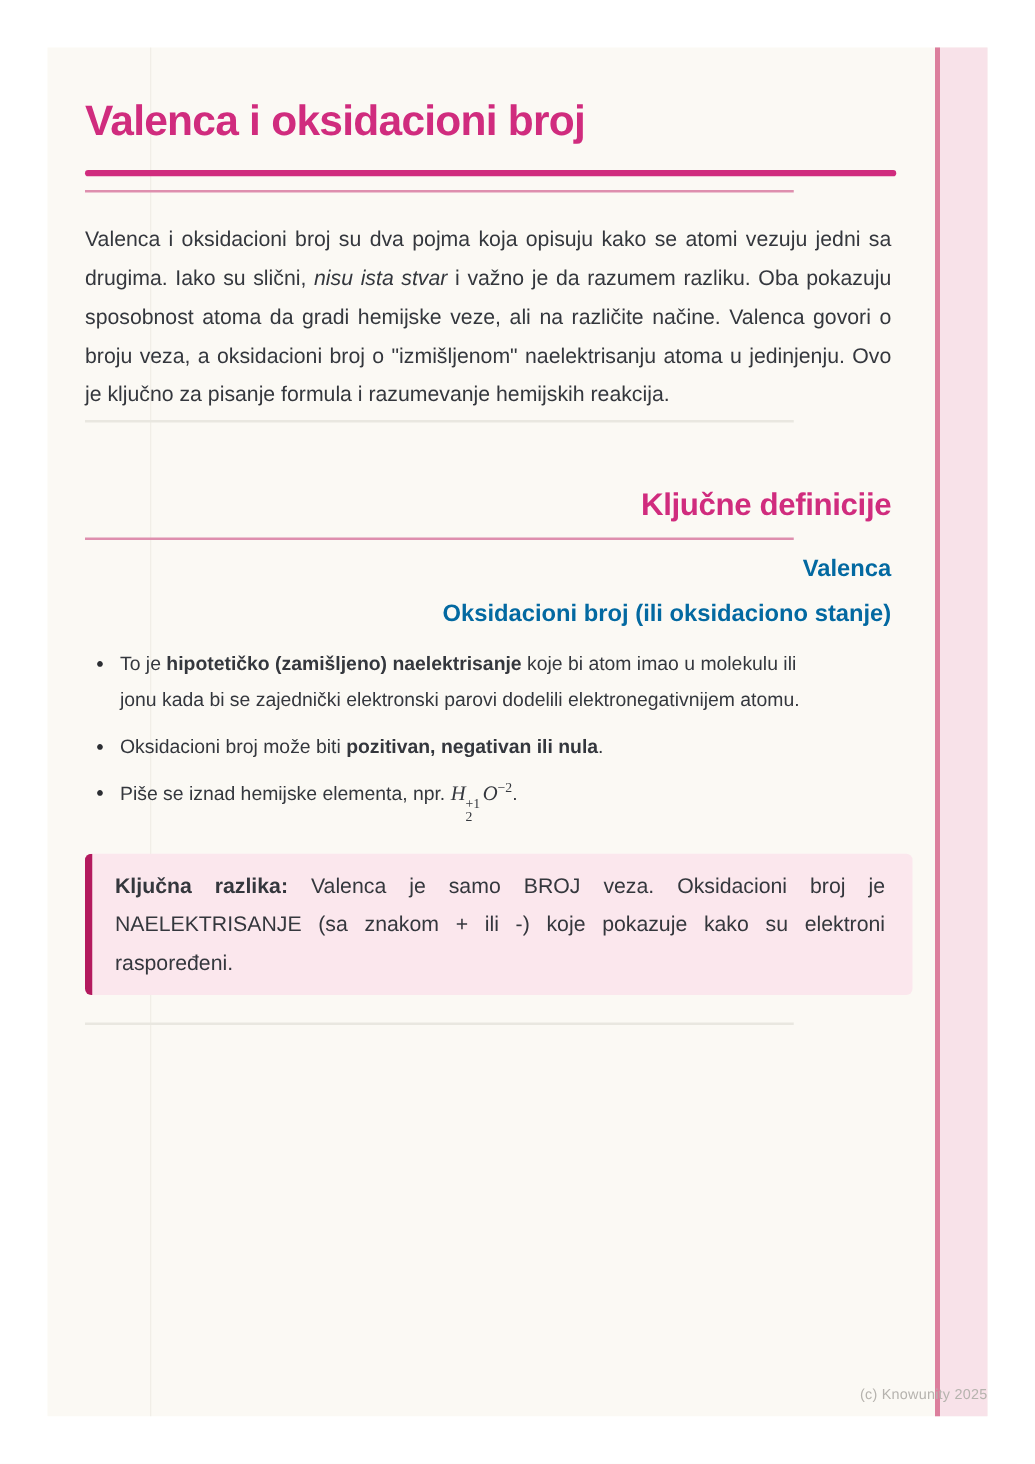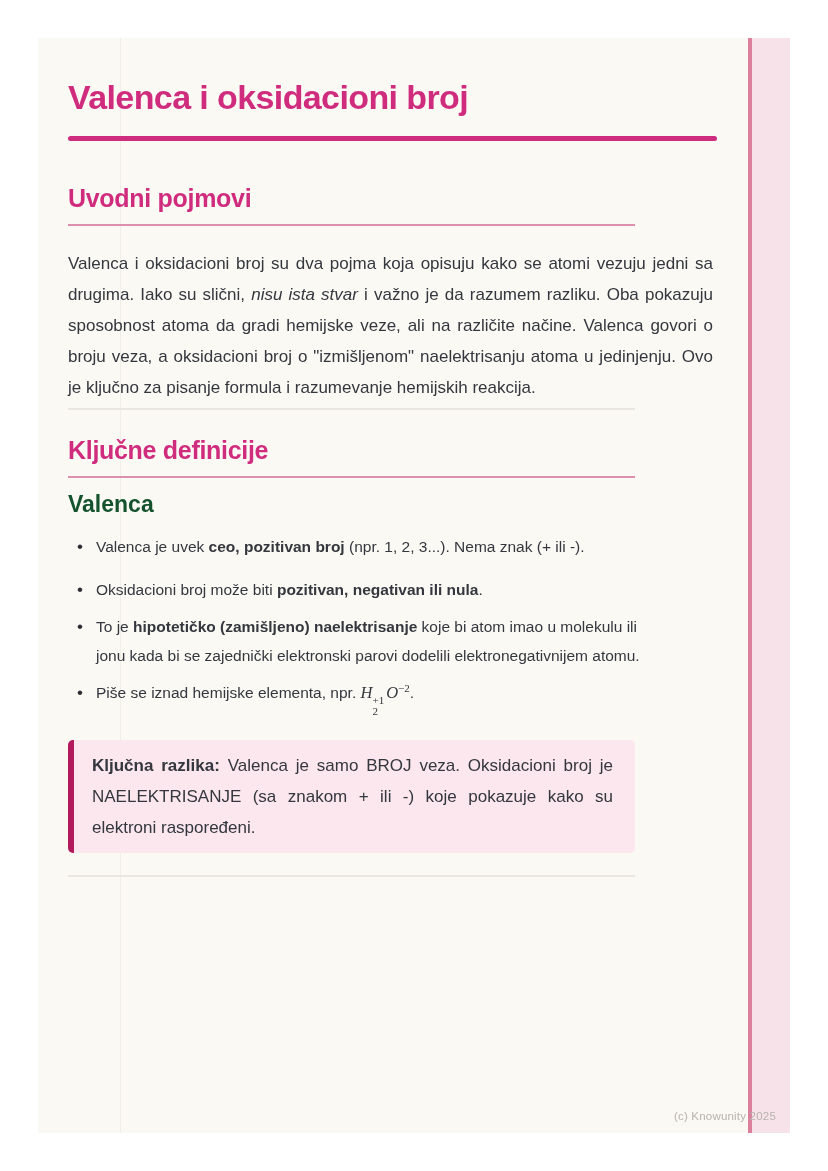--- a/index.html
+++ b/index.html
@@ -37,36 +37,37 @@
   }
   .title-rule {
     margin-top:19px; width:649px; height:5px; border-radius:3px;
     background:var(--accent,#d02c7e);
   }
   h2 {
     margin:43px 0 0;
     font-size:25px; font-weight:700; letter-spacing:-0.3px;
     color:var(--accent,#d02c7e);
   }
-  h2.h2-second { margin-top:26px; }
+  h2.h2-second { margin-top:52px;text-align:right; }
   .h2-rule {
     margin-top:11px; width:567px; height:2px;
     background:var(--accent-soft,#de8fae);
   }
   .body-text { font-size:17px; line-height:31px; color:var(--text,#34373d); }
   p.intro { margin:22px 0 0; text-align:justify; width:645px; }
   .divider {
     margin:5px 0 0; width:567px; height:2px;
     background:var(--divider,#e9e7e0);
   }
   .divider-bottom { margin-top:22px; }
   h3 {
     margin:13px 0 0;
-    font-size:23px; font-weight:700;
-    color:#14532d;
+    font-size:19px; font-weight:700;
+    color:#0369a1;
+    text-align:right;
   }
   h3.h3-first { margin-top:13px; }
   ul.bullets {
     margin:14px 0 0; padding:0; list-style:none;
     width:578px;
   }
   ul.bullets li {
     position:relative; padding-left:28px; margin-top:8px;
     font-size:15.5px; line-height:29px; color:var(--text,#34373d);
   }
@@ -80,61 +81,60 @@
   .seg-i { font-style:italic; }
   .seg-math { font-family:"Liberation Serif", serif; font-size:16.5px; }
   sup.seg-math { font-size:11px; line-height:0; font-style:normal; }
   .mstack {
     display:inline-flex; flex-direction:column; align-items:flex-start;
     vertical-align:-0.5em; line-height:1.05;
     font-size:11px; font-family:"Liberation Serif", serif;
     margin-right:2px;
   }
   .callout {
-    margin-top:22px; width:567px; box-sizing:border-box;
+    margin-top:22px; width:662px; box-sizing:border-box;
     background:var(--callout-bg,#fbe7ed);
     border-left:6px solid var(--callout-border,#b31a5e);
     border-radius:5px;
     padding:10px 22px 10px 18px;
   }
   .callout p { margin:0; text-align:justify; }
   .footer {
-    position:absolute; right:14px; bottom:11px; z-index:3;
+    position:absolute; right:0; bottom:11px; z-index:3;
     font-size:11.5px; letter-spacing:0.2px;
     color:var(--footer-text,#b6b3ae);
   }
 </style>
 </head>
 <body>
 
 <div class="card">
   <div class="margin-line"></div>
   <div class="stripe"></div>
 
   <div class="content">
     <h1>Valenca i oksidacioni broj</h1>
     <div class="title-rule"></div>
 
-    <h2>Uvodni pojmovi</h2>
     <div class="h2-rule"></div>
     <p class="body-text intro"><span>Valenca i oksidacioni broj su dva pojma koja opisuju kako se atomi vezuju jedni sa drugima. Iako su slični, </span><span class="seg-i">nisu ista stvar</span><span> i važno je da razumem razliku. Oba pokazuju sposobnost atoma da gradi hemijske veze, ali na različite načine. Valenca govori o broju veza, a oksidacioni broj o "izmišljenom" naelektrisanju atoma u jedinjenju. Ovo je ključno za pisanje formula i razumevanje hemijskih reakcija.</span></p>
 
     <div class="divider"></div>
 
     <h2 class="h2-second">Ključne definicije</h2>
     <div class="h2-rule"></div>
 
     <h3 class="h3-first">Valenca</h3>
     <ul class="bullets">
-      <li><span>Valenca je uvek </span><span class="seg-b">ceo, pozitivan broj</span><span> (npr. 1, 2, 3...). Nema znak (+ ili -).</span></li>
     </ul>
 
+    <h3>Oksidacioni broj (ili oksidaciono stanje)</h3>
     <ul class="bullets">
+      <li><span>To je </span><span class="seg-b">hipotetičko (zamišljeno) naelektrisanje</span><span> koje bi atom imao u molekulu ili jonu kada bi se zajednički elektronski parovi dodelili elektronegativnijem atomu.</span></li>
       <li><span>Oksidacioni broj može biti </span><span class="seg-b">pozitivan, negativan ili nula</span><span>.</span></li>
-      <li><span>To je </span><span class="seg-b">hipotetičko (zamišljeno) naelektrisanje</span><span> koje bi atom imao u molekulu ili jonu kada bi se zajednički elektronski parovi dodelili elektronegativnijem atomu.</span></li>
       <li><span>Piše se iznad hemijske elementa, npr. </span><span class="seg-i seg-math">H</span><span class="mstack seg-math">
             <span>+1</span>
             <span>2</span>
           </span><span class="seg-i seg-math">O</span><sup class="seg-math">−2</sup><span>.</span></li>
     </ul>
 
     <div class="callout">
       <p class="body-text"><span class="seg-b">Ključna razlika:</span><span> Valenca je samo BROJ veza. Oksidacioni broj je NAELEKTRISANJE (sa znakom + ili -) koje pokazuje kako su elektroni raspoređeni.</span></p>
     </div>
 

